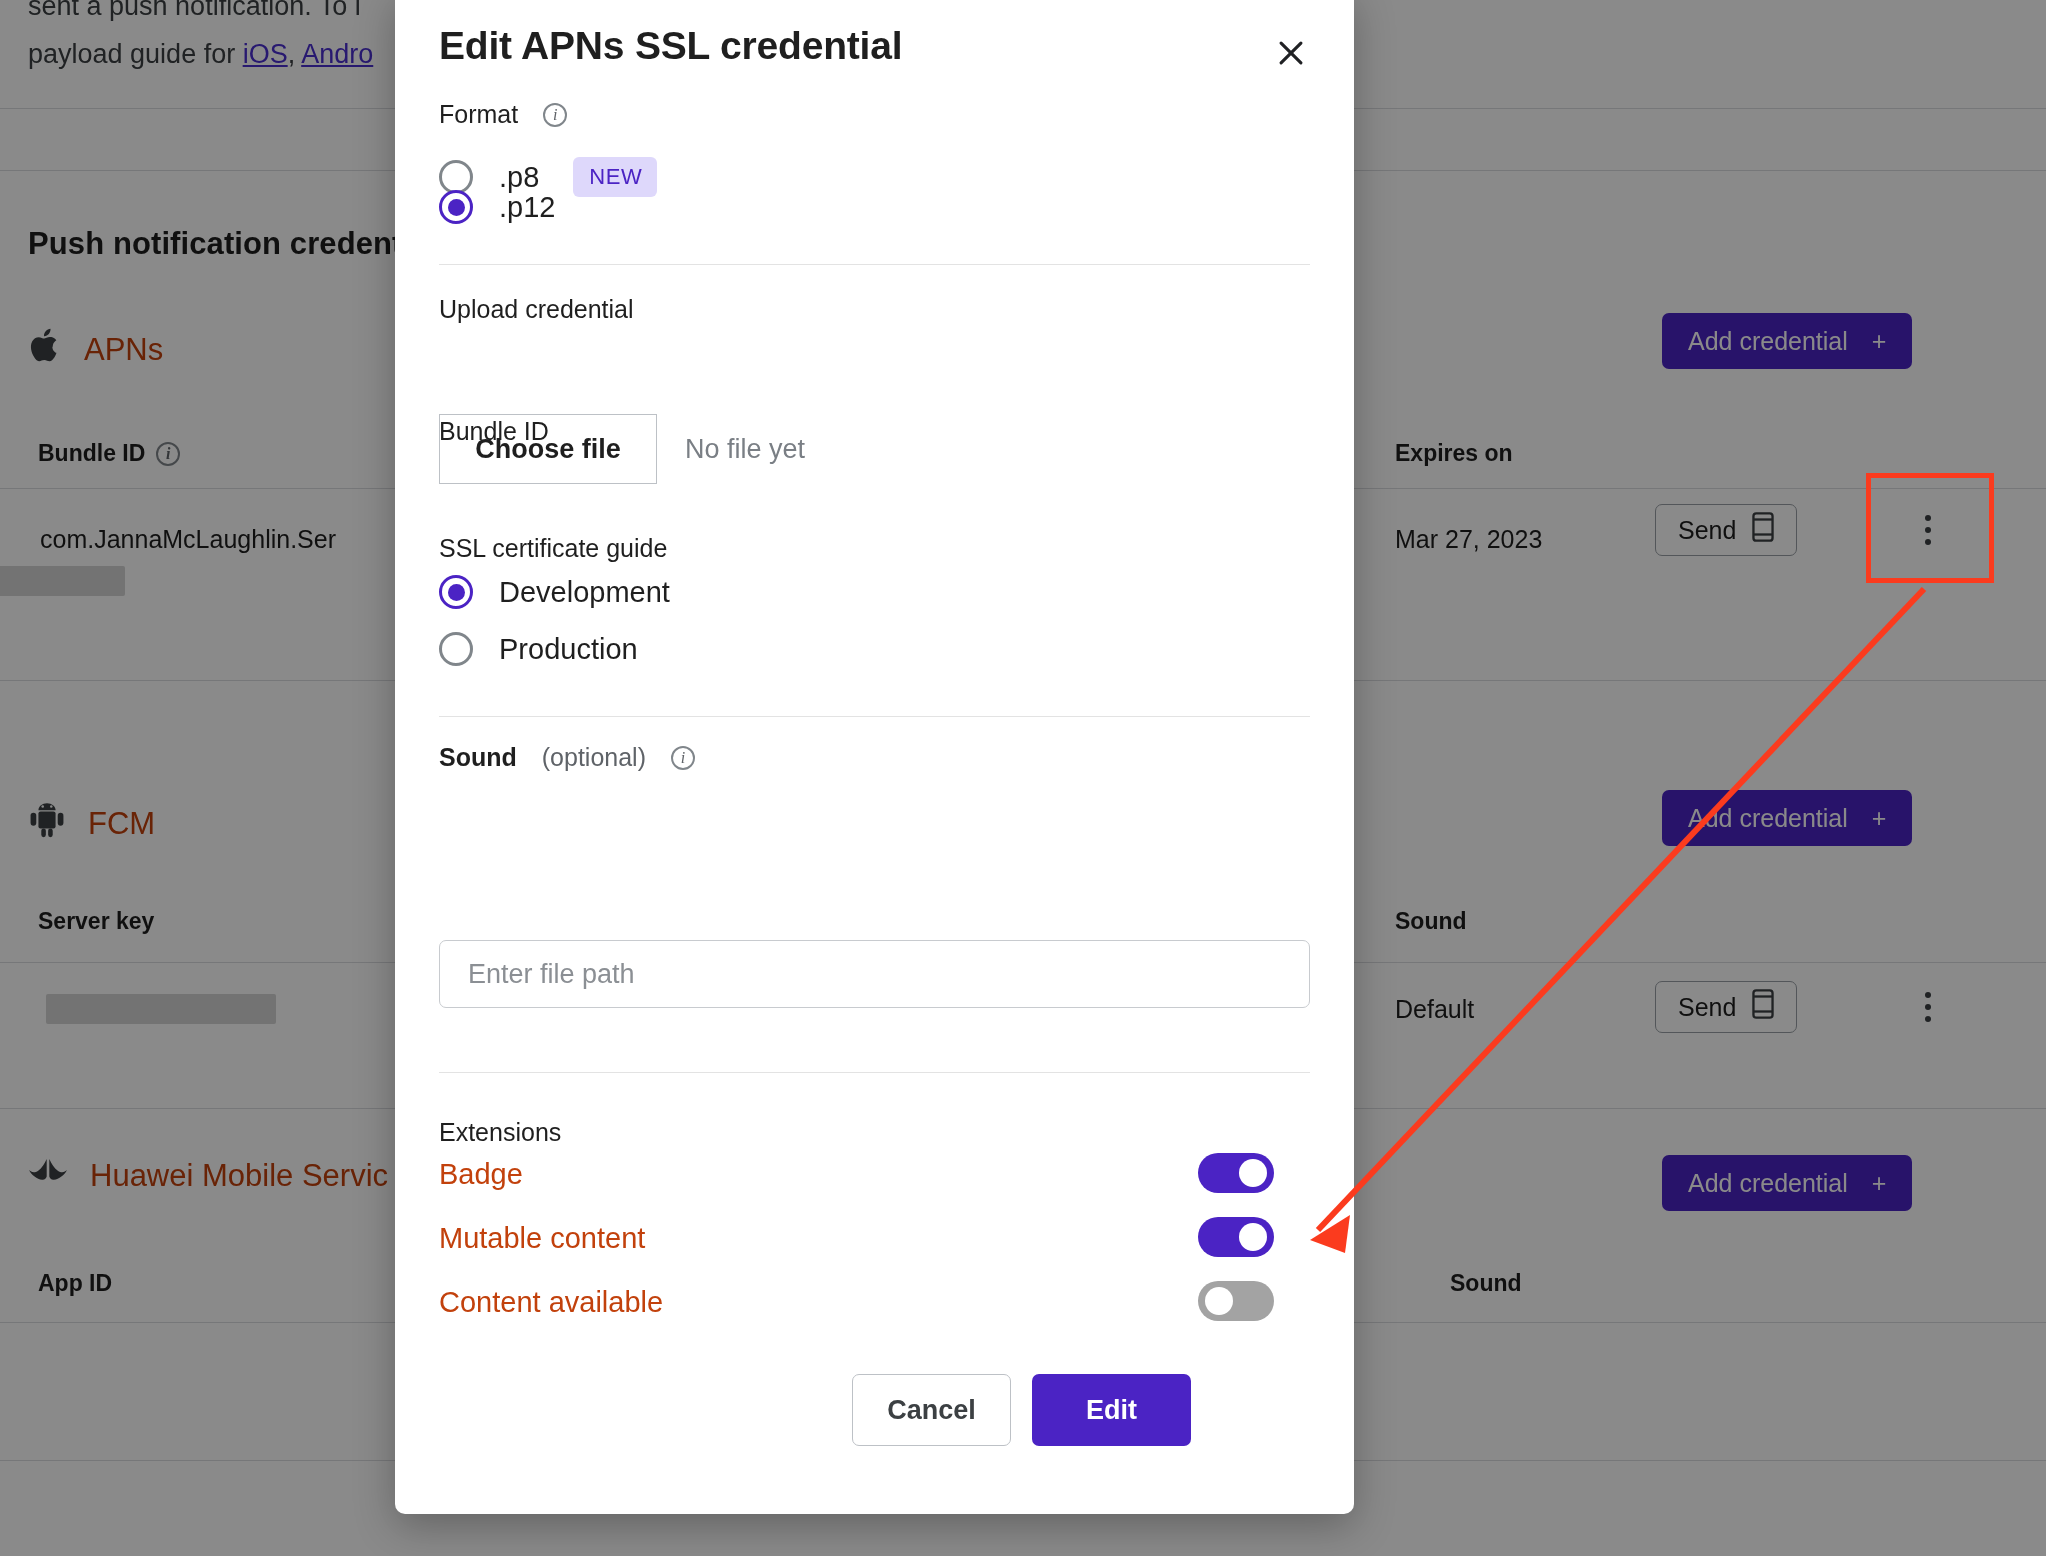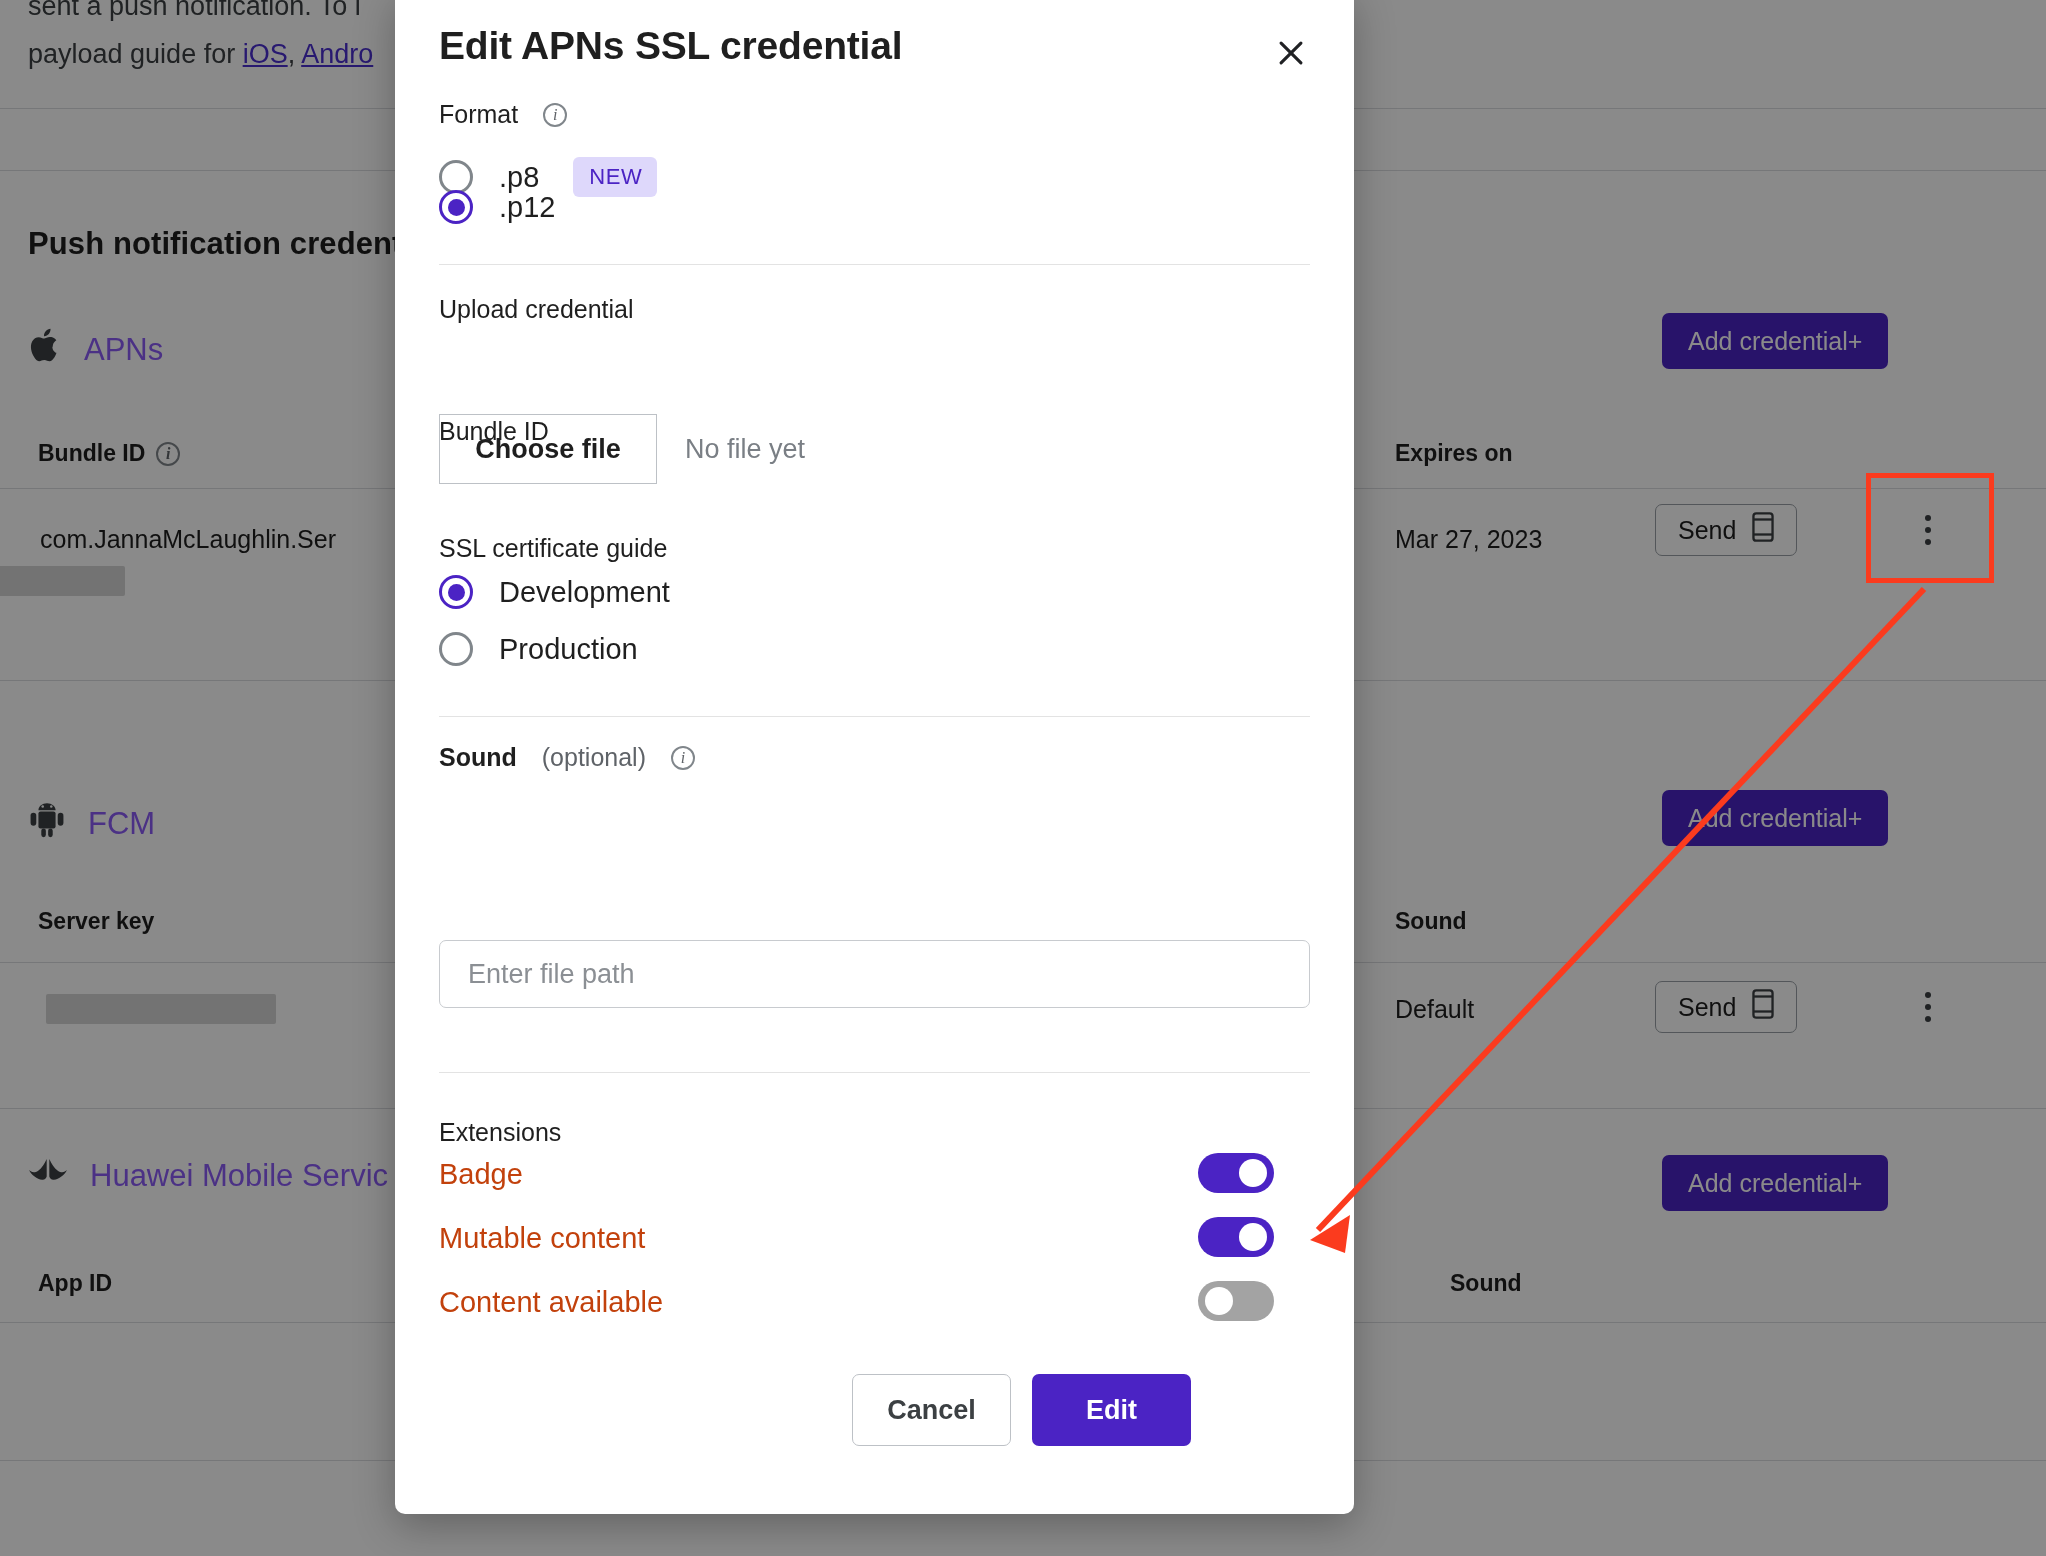--- a/index.html
+++ b/index.html
@@ -46,21 +46,21 @@
     letter-spacing: .1px;
   }
 
   .provider-row {
     position: absolute;
     display: flex;
     align-items: center;
     gap: 22px;
     font-size: 31px;
     font-weight: 400;
-    color: #8b5cf6;
+    color: #c2410c;
   }
 
   .col-head {
     position: absolute;
     font-size: 23px;
     font-weight: 700;
     color: #1f1f1f;
     display: flex; align-items: center; gap: 11px;
   }
 
@@ -82,21 +82,21 @@
   .btn-primary {
     position: absolute;
     background: #4b23c4;
     color: #fff;
     border: none;
     border-radius: 7px;
     font-size: 25px;
     font-family: inherit;
     padding: 0 26px;
     height: 56px;
-    display: flex; align-items: center; 
+    display: flex; align-items: center; gap: 24px;
     cursor: pointer;
   }
 
   .btn-outline {
     position: absolute;
     background: transparent;
     color: #1f1f1f;
     border: 1px solid #9aa0a6;
     border-radius: 7px;
     font-size: 25px;

